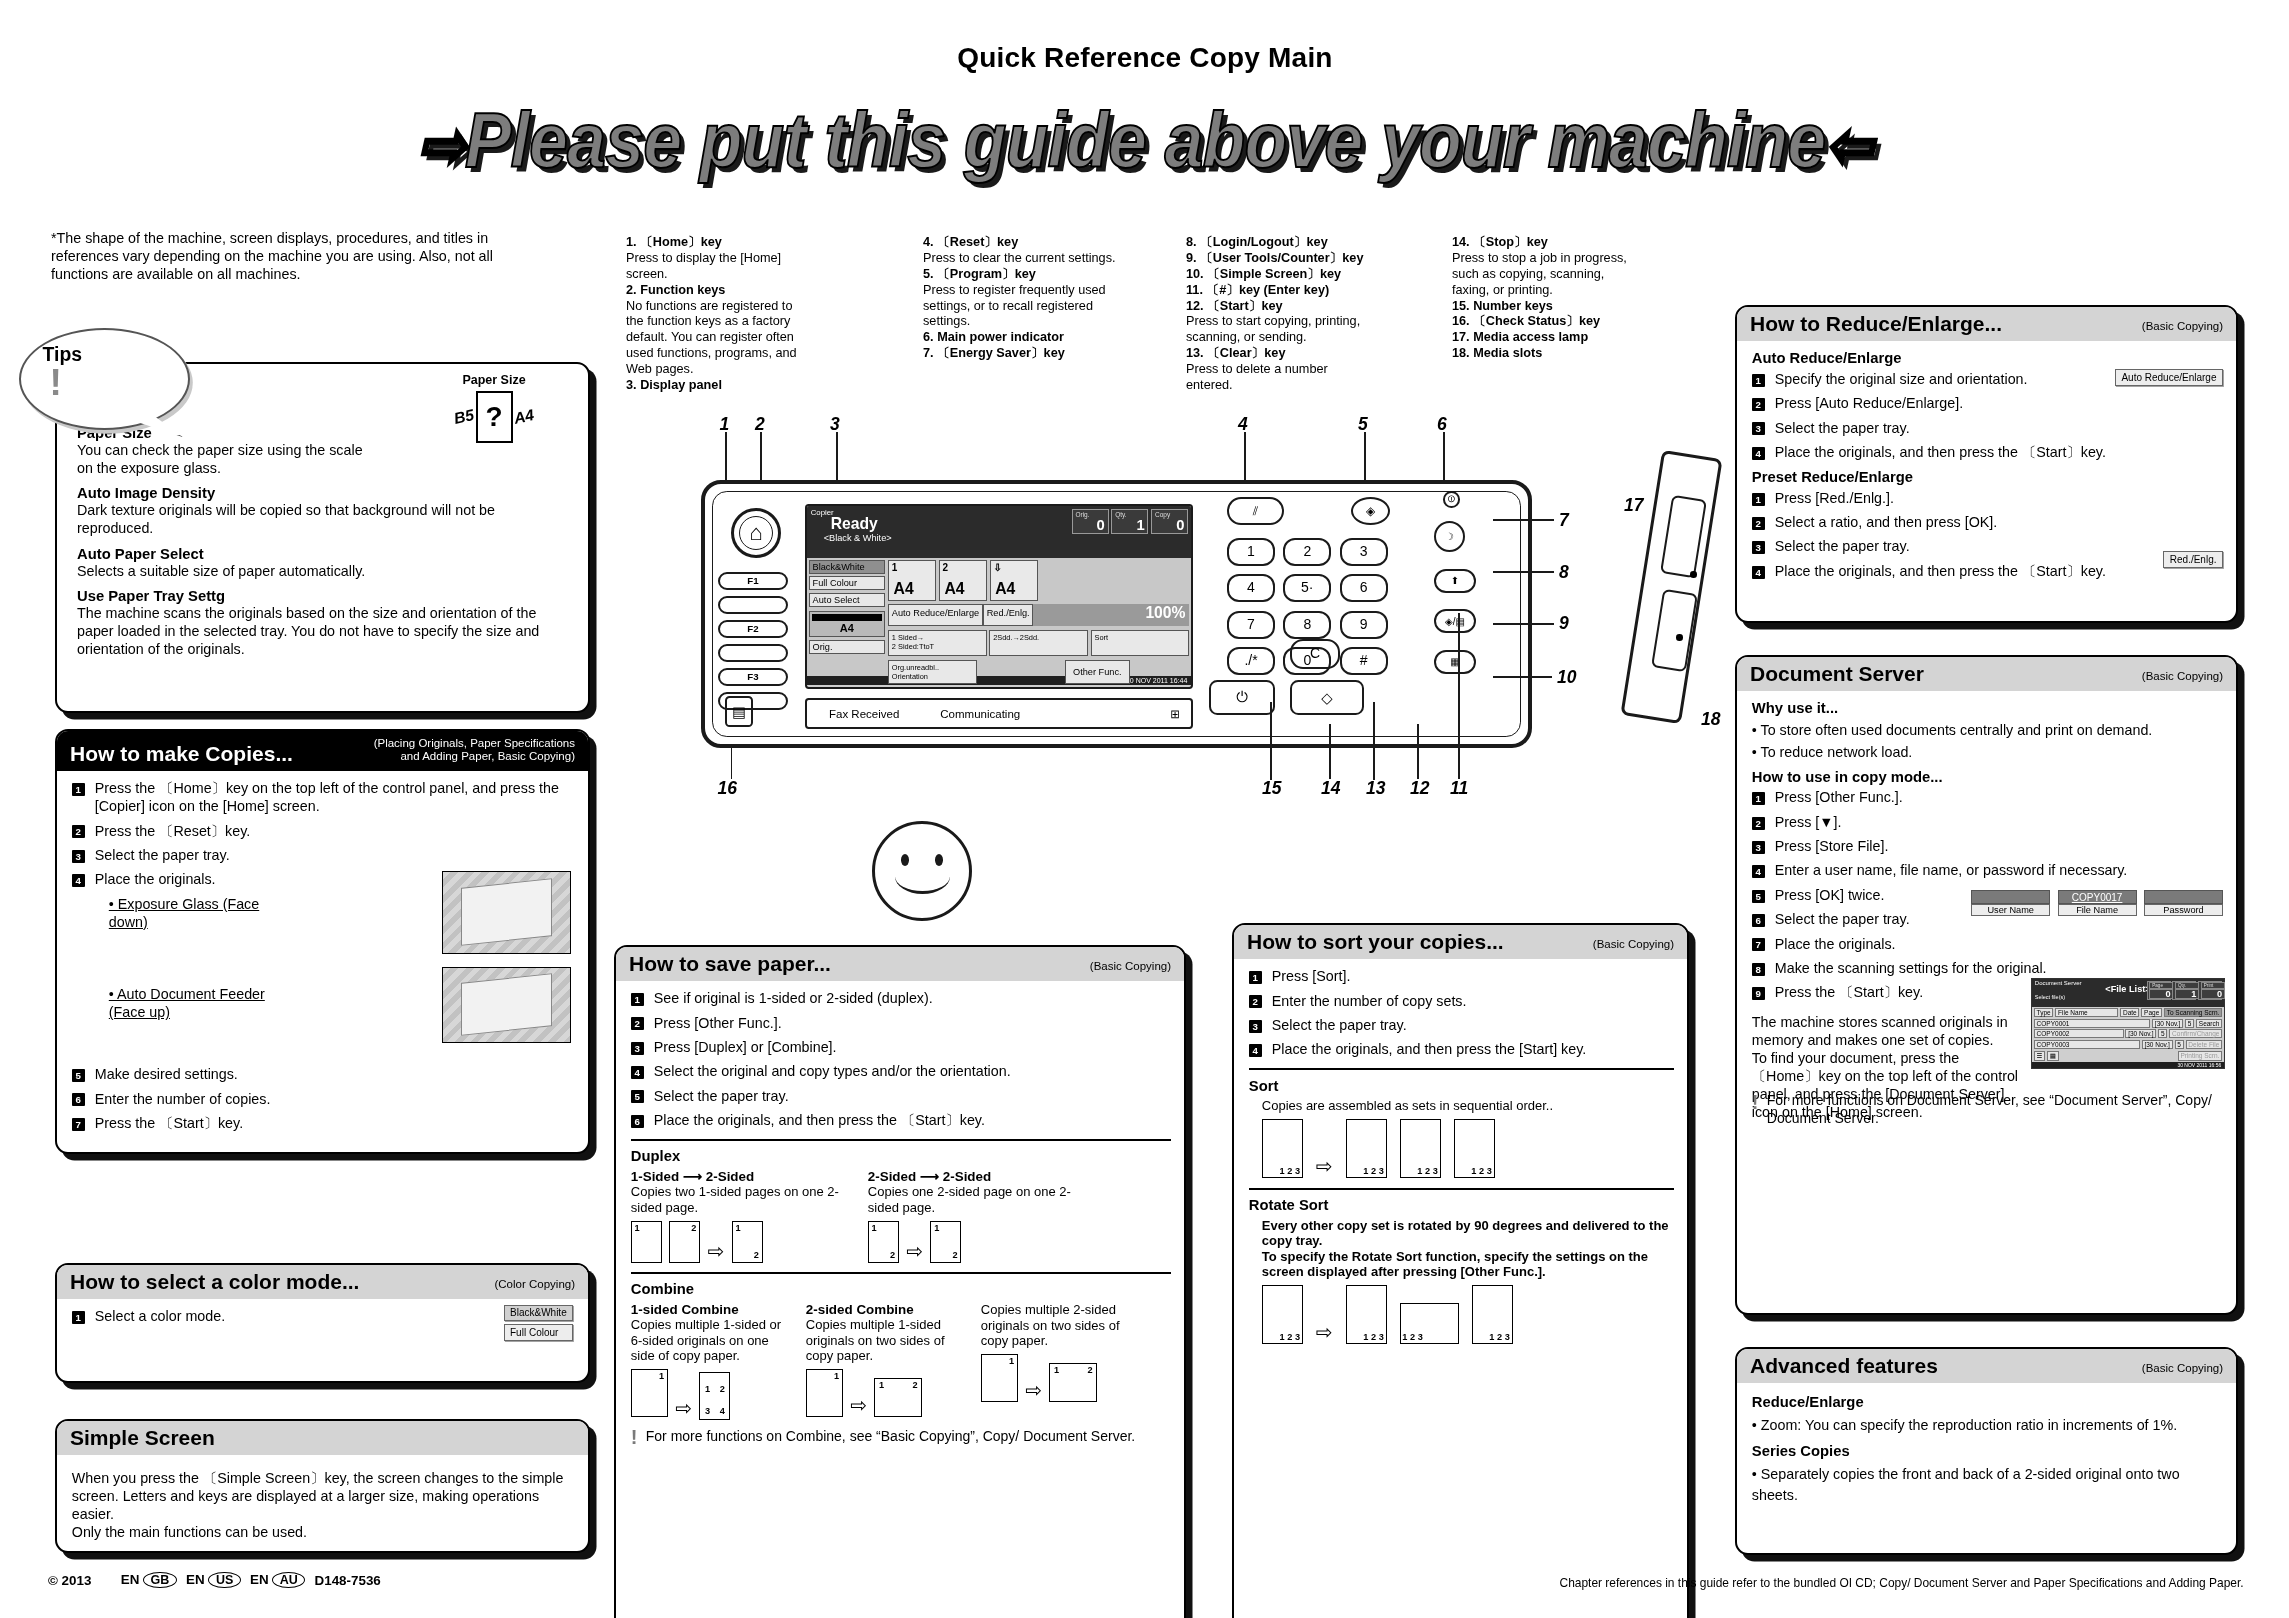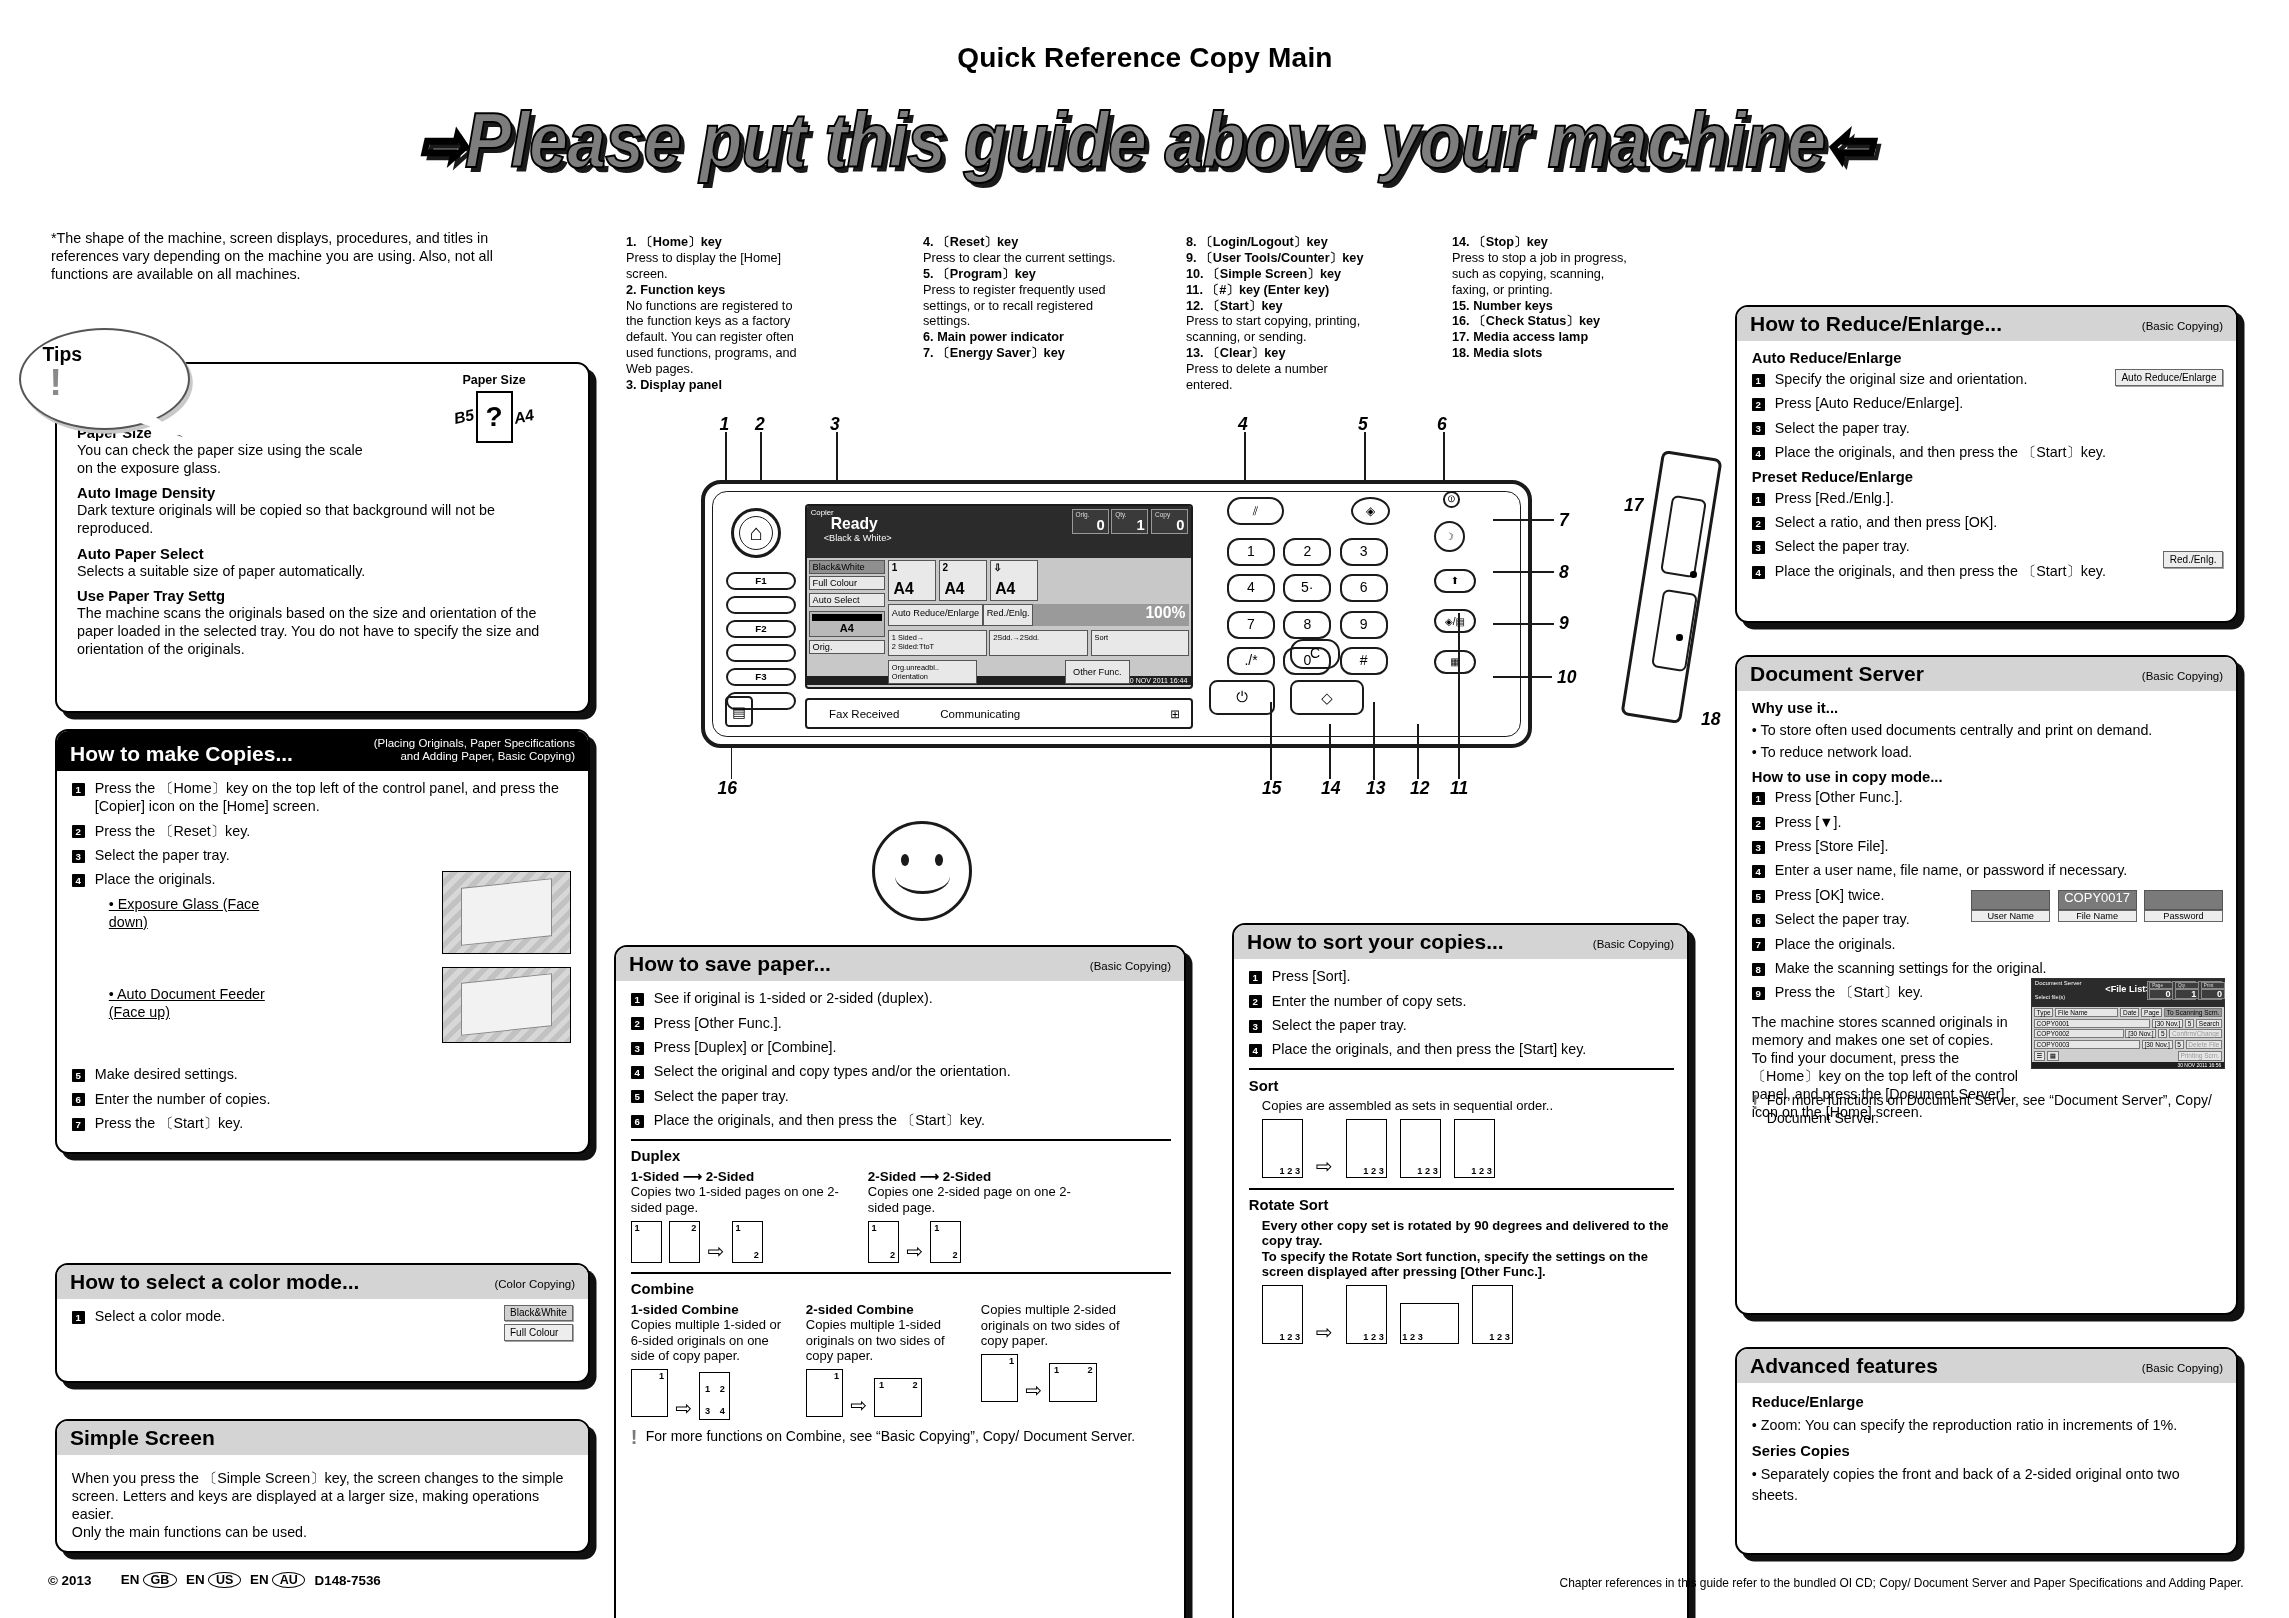--- a/index.html
+++ b/index.html
@@ -144,21 +144,21 @@
   .cp-inner {
     position:absolute; left:7.4px; top:7.4px; right:7.4px; bottom:7.4px;
     border:1.8px solid #1a1a1a; border-radius:14.8px;
   }
   .home-key {
     position:absolute; left:26px; top:24px; width:50px; height:50px;
     border:3.7px solid #1a1a1a; border-radius:50%;
     display:flex; align-items:center; justify-content:center; font-size:22px;
   }
   .home-key .ring { position:absolute; inset:4.6px; border:1.8px solid #1a1a1a; border-radius:50%; }
-  .fkeys { position:absolute; left:21px; top:88px; width:74px; }
+  .fkeys { position:absolute; left:13px; top:88px; width:74px; }
   .fkey {
     width:70px; height:17.5px; border:2.3px solid #1a1a1a; border-radius:9.2px;
     margin-bottom:6.5px; font-size:9.7px; font-weight:bold; text-align:center; line-height:14px;
   }
   .ckey {
     position:absolute; left:20px; bottom:16.6px; width:28px; height:31px;
     border:2.8px solid #1a1a1a; border-radius:4.6px; display:flex; align-items:center; justify-content:center;
     font-size:14.8px;
   }
 
@@ -264,21 +264,21 @@
   .mini-btn {
     display:inline-block; border:1.4px solid #666; background:#ededed;
     font-size:10px; padding:1.8px 5.5px; white-space:nowrap;
     box-shadow:0.9px 0.9px 0 #999;
   }
   .mini-stack { display:inline-block; }
   .mini-stack .mini-btn { display:block; margin-bottom:2.8px; }
 
   .ds-fields { display:flex; gap:7.4px; align-items:flex-end; }
   .ds-field { width:79px; }
-  .ds-field .top { background:#7a7a7a; color:#fff; font-size:13px; text-align:center; height:20px; line-height:14px; border:0.9px solid #555;}
+  .ds-field .top { background:#7a7a7a; color:#fff; font-size:10px; text-align:center; height:14px; line-height:14px; border:0.9px solid #555;text-decoration:underline;}
   .ds-field .bot { background:#ededed; font-size:9.2px; text-align:center; border:0.9px solid #666; }
 
   
   .ds-screen { width:194px; background:#cfcfcf; border:1.8px solid #333; font-size:6.5px; }
   .ds-screen .hd { background:#2b2b2b; color:#fff; padding:0.9px 2.8px; position:relative; height:28px;}
   .ds-screen .hd .t1 { font-size:6px; }
   .ds-screen .hd .t2 { font-size:9.2px; font-weight:bold; text-align:center; margin-top:-1.8px;}
   .ds-screen .hd .t3 { font-size:5.5px; }
   .ds-screen .cnt { position:absolute; right:1.8px; top:1.8px; display:flex; gap:1.8px;}
   .ds-screen .cnt div { width:24px; border:0.9px solid #888; background:#3d3d3d; text-align:right; padding:0 1.8px; }

